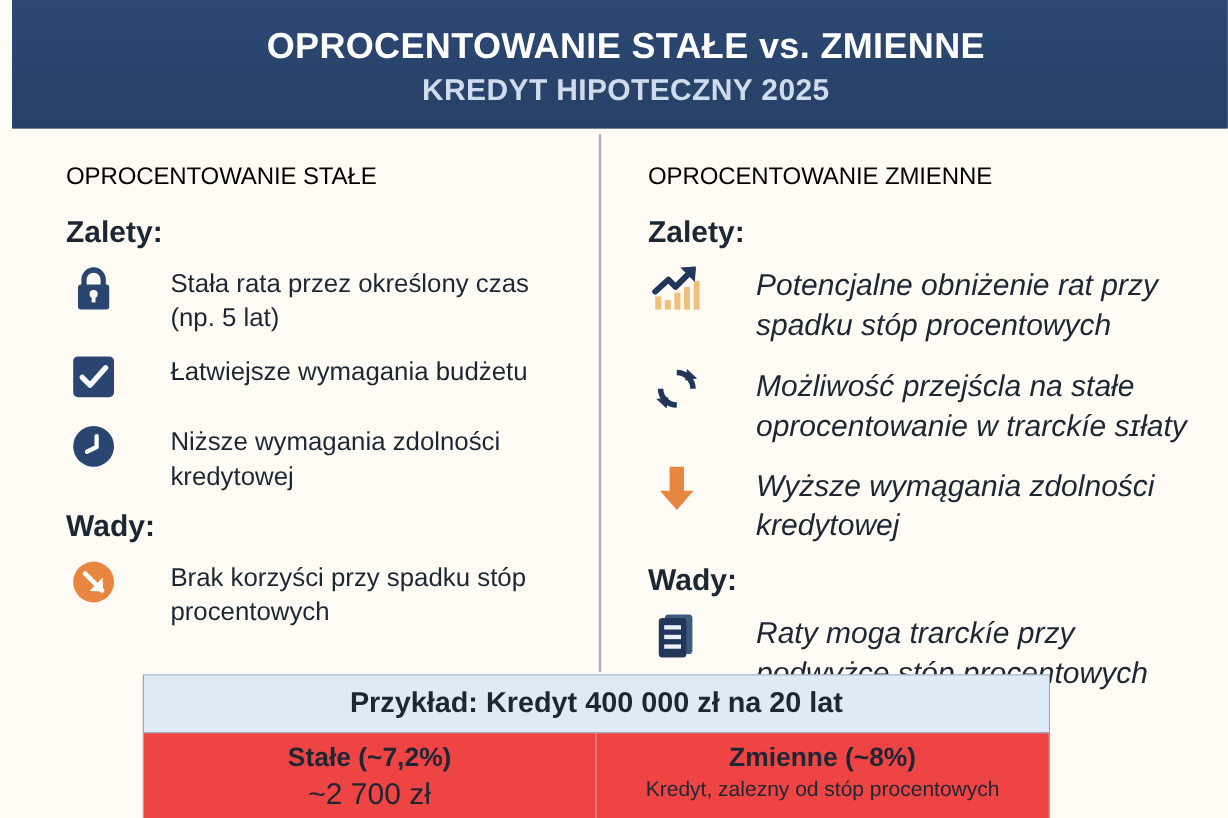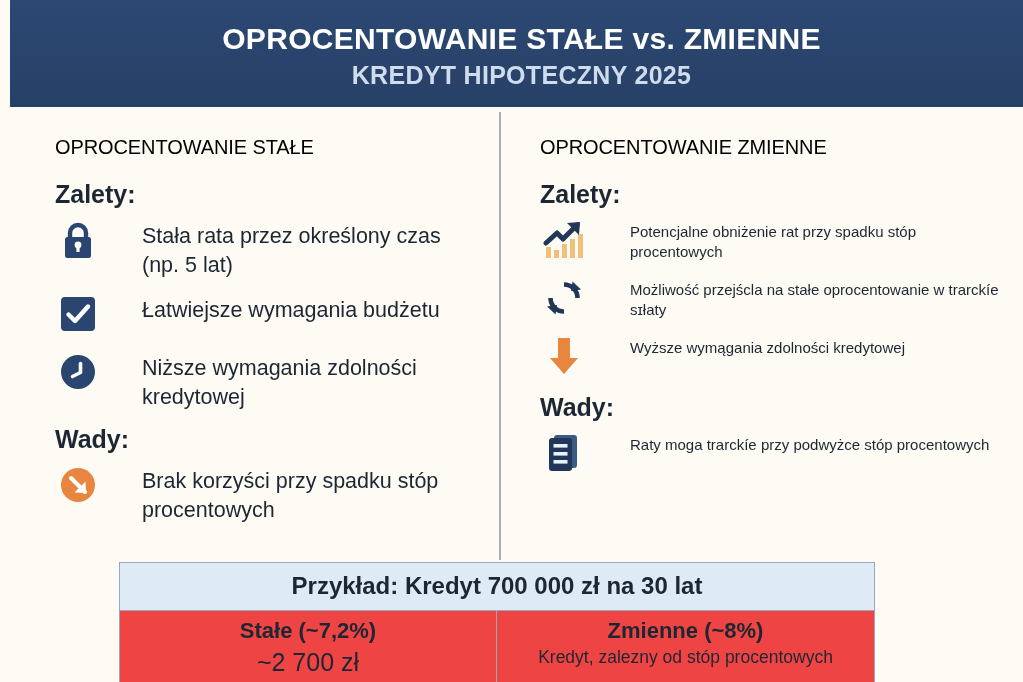--- a/index.html
+++ b/index.html
@@ -114,21 +114,21 @@
     justify-content: center;
     margin-top: -2px;
   }
   .bullet-text {
     font-size: 21.5px;
     line-height: 1.33;
     color: #1d2733;
     padding-top: 3px;
     margin-left: 33px;
   }
-  .col-right .bullet-text { font-size: 15px; }
+  .col-right .bullet-text { font-size: 25px; font-style: italic; }
   .col-right .bullet-icon { width: 48px; margin-right: 9px; }
 
   
   .example-table {
     position: absolute;
     left: 119px;
     top: 562px;
     width: 756px;
     border: 1px solid #9aa7b8;
     box-sizing: border-box;
@@ -287,21 +287,21 @@
             <rect x="7.5" y="27" width="14" height="3.6" fill="#e9f1fb"></rect>
           </svg>
         </span>
         <span class="bullet-text">Raty moga trarckíe przy podwyżce stóp procentowych</span>
       </li>
     </ul>
   </div>
 </div>
 
 <div class="example-table">
-  <div class="example-head">Przykład: Kredyt 700 000 zł na 30 lat</div>
+  <div class="example-head">Przykład: Kredyt 400 000 zł na 20 lat</div>
   <div class="example-row">
     <div class="example-cell left">
       <div class="cell-title">Stałe (~7,2%)</div>
       <div class="cell-sub">~2 700 zł</div>
     </div>
     <div class="example-cell right">
       <div class="cell-title">Zmienne (~8%)</div>
       <div class="cell-sub small">Kredyt, zalezny od stóp procentowych</div>
     </div>
   </div>

